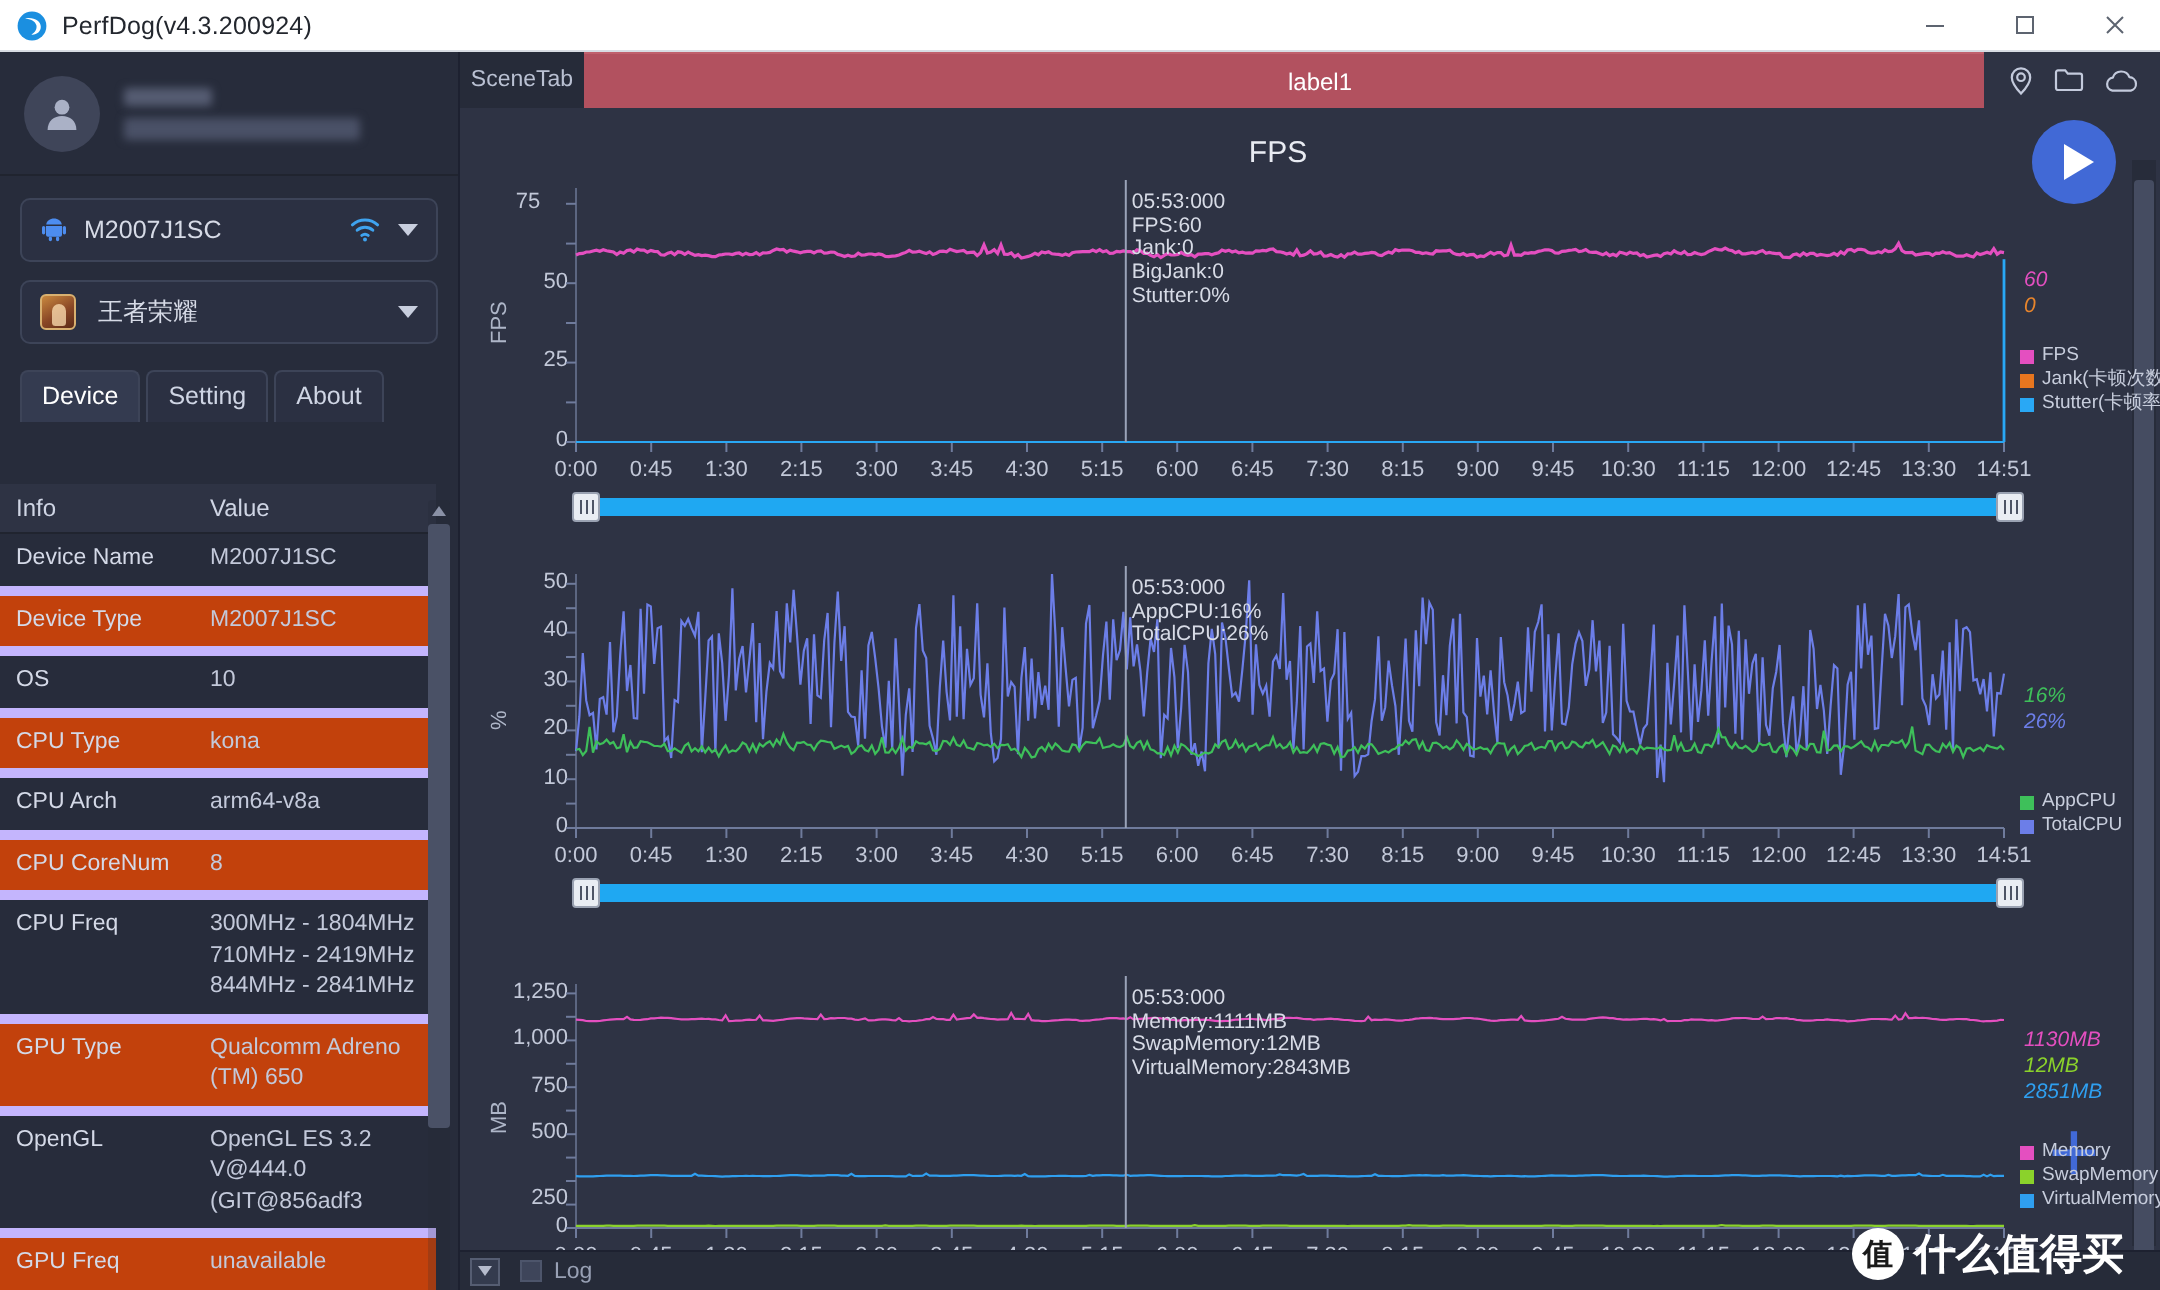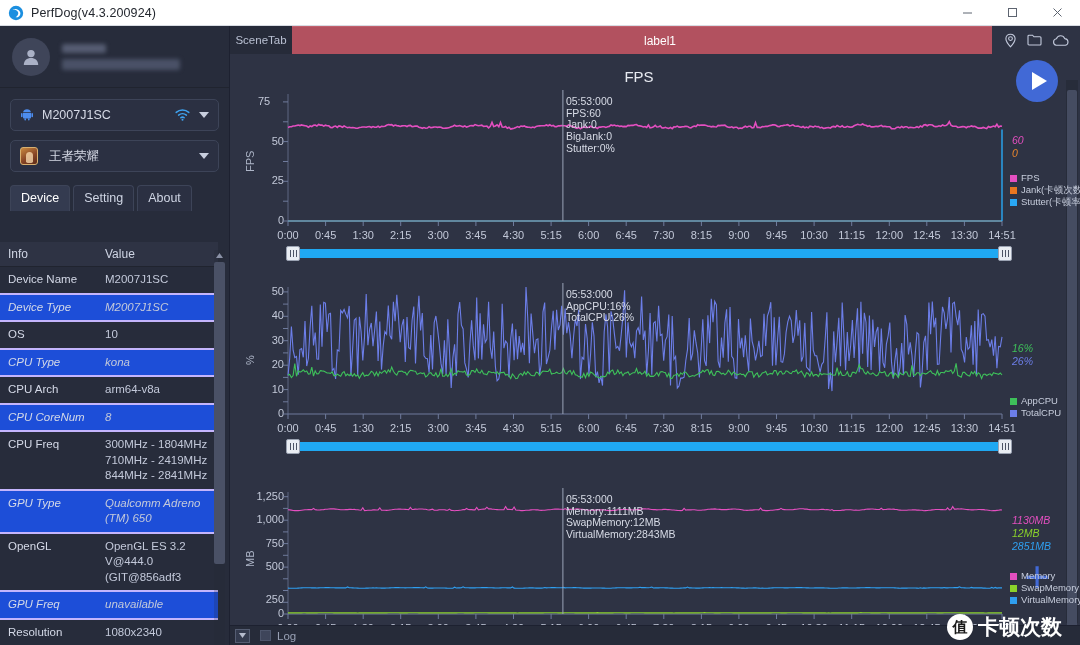--- a/index.html
+++ b/index.html
@@ -68,24 +68,24 @@
 
   .tablewrap { position: absolute; left: 0; top: 216px; width: 230px; bottom: 0; overflow: hidden; }
   table.info { width: 218px; border-collapse: collapse; font-size: 11.5px; table-layout: fixed; }
   table.info th {
     text-align: left; font-weight: normal; color: #cfd5e4; background: #2e3344;
     padding: 5px 8px; border-bottom: 1px solid #20242f; font-size: 12px;
   }
   table.info th:first-child, table.info td:first-child { width: 97px; }
   table.info td {
     color: #c3c9da; padding: 5px 8px; vertical-align: top;
-    border-bottom: 2px solid #c4b5fd; line-height: 1.35;
+    border-bottom: 5px solid #c4b5fd; line-height: 1.35;
   }
   table.info td:first-child { color: #d4d9e7; }
-  table.info tr.alt td { background: #1d4ed8; font-style: italic; }
+  table.info tr.alt td { background: #c2410c; }
 
   .vscroll {
     position: absolute; right: 4px; top: 224px; width: 11px; height: 404px;
     background: #22263233; border-radius: 2px;
   }
   .vscroll .arrow { width: 11px; height: 10px; display: flex; align-items: center; justify-content: center; }
   .vscroll .thumb { position: absolute; left: 0; top: 12px; width: 11px; height: 302px;
     background: #4a5166; border-radius: 2px; }
   .vscroll .arrow.bot { position: absolute; bottom: 0; left: 0; }
 
@@ -676,15 +676,15 @@
       <svg width="7" height="5" viewBox="0 0 7 5">
           <path d="M3.5 5 L0 0 L7 0 Z" fill="#b6bccd"></path>
         </svg>
     </div>
     <div class="sb-sq"></div>
     <div class="sb-log">Log</div>
   </div>
 
   <div class="watermark">
     <span class="wm-badge">值</span>
-    <span>卡顿次数</span>
+    <span>什么值得买</span>
   </div>
 </div>
 
 </body></html>

